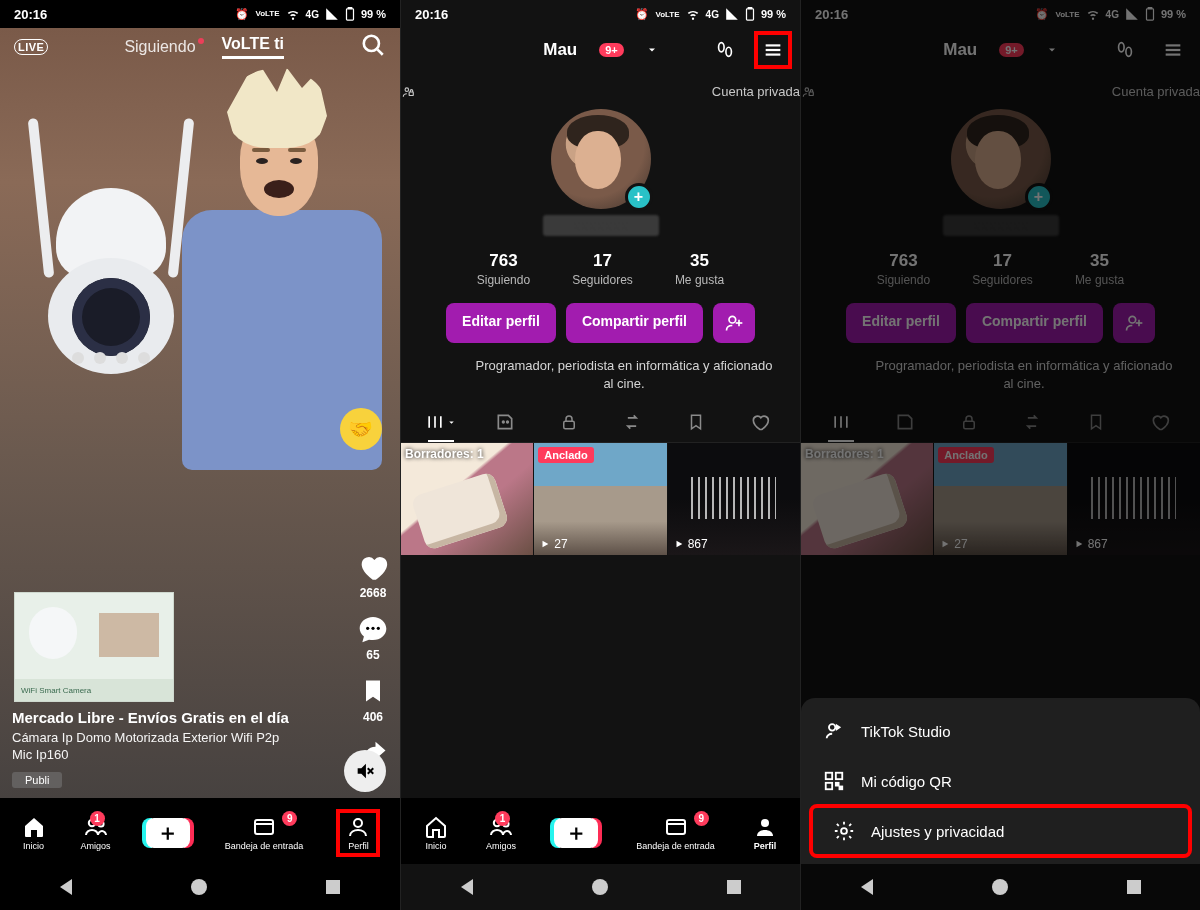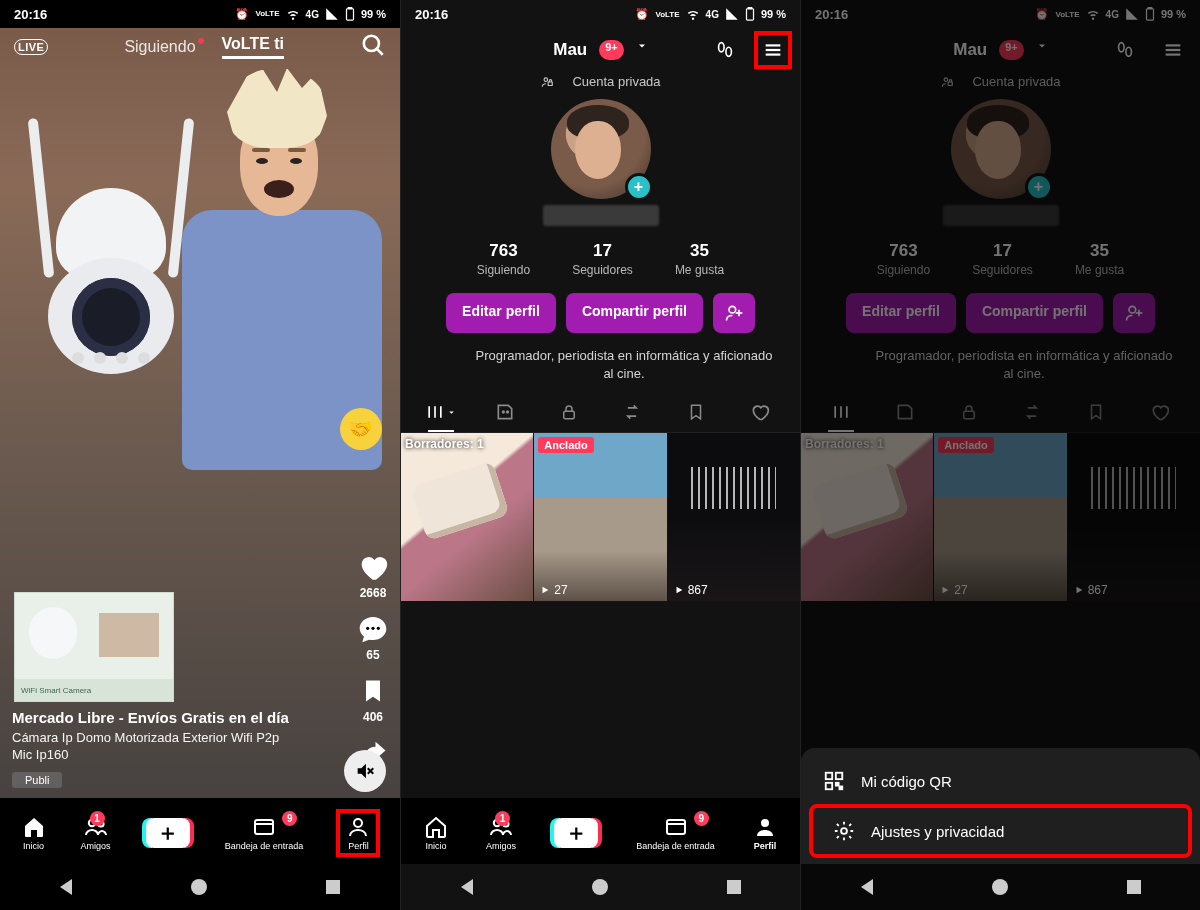--- a/index.html
+++ b/index.html
@@ -63,46 +63,46 @@
   .rail .item{display:flex;flex-direction:column;align-items:center;gap:2px;}
   .rail .ico{width:34px;height:34px;display:flex;align-items:center;justify-content:center;}
   .rail .cnt{font-size:12px;font-weight:600;}
   .mutebtn{position:absolute;right:14px;bottom:6px;width:42px;height:42px;border-radius:50%;background:#eee;color:#000;display:flex;align-items:center;justify-content:center;z-index:6;}
   .caption{position:absolute;left:12px;bottom:10px;right:80px;z-index:5;}
   .caption h4{font-size:15px;font-weight:700;margin-bottom:4px;}
   .caption p{font-size:13px;opacity:.95;line-height:1.3;}
   .caption .tag{display:inline-block;margin-top:8px;background:rgba(120,120,120,0.55);font-size:11px;padding:2px 13px;border-radius:3px;}
   
   .p-head{height:44px;display:flex;align-items:center;justify-content:center;position:relative;padding:0 14px;}
-  .p-head .title{font-size:17px;font-weight:700;display:flex;gap:12px;}
+  .p-head .title{font-size:17px;font-weight:700;display:flex;align-items:center;gap:22px;}
   .p-head .pill{background:#ff3b5c;border-radius:10px;font-size:11px;padding:1px 6px;font-weight:700;}
   .p-head .rgt{position:absolute;right:10px;display:flex;align-items:center;gap:14px;}
   .p-head .rgt .ib{width:34px;height:34px;display:flex;align-items:center;justify-content:center;}
-  .priv{font-size:13px;color:#c8c8c8;text-align:center;display:flex;align-items:center;justify-content:center;gap:18px;margin-top:2px;}
+  .priv{font-size:13px;color:#c8c8c8;text-align:center;display:flex;align-items:center;justify-content:space-between;gap:18px;margin-top:12px;}
   .avatar-wrap{display:flex;justify-content:center;margin-top:10px;position:relative;}
   .avatar{width:100px;height:100px;border-radius:50%;background:radial-gradient(circle at 40% 35%,#caa285 0 28%,#7a5a49 29% 60%,#3a2f29 100%);position:relative;overflow:hidden;}
   .avatar .af{position:absolute;left:24px;top:22px;width:46px;height:58px;background:#dcb091;border-radius:48% 48% 50% 50%;}
   .avatar .ah{position:absolute;left:16px;top:6px;width:62px;height:34px;background:#2f241d;border-radius:50% 50% 40% 40%;}
   .avatar-add{position:absolute;right:calc(50% - 52px);bottom:-2px;width:28px;height:28px;border-radius:50%;background:#29c1c7;border:3px solid #121212;display:flex;align-items:center;justify-content:center;font-weight:700;}
   .uname{text-align:center;margin-top:8px;height:20px;}
   .uname span{background:#3a3a3a;color:#3a3a3a;border-radius:3px;padding:2px 30px;filter:blur(1px);}
   .stats{display:flex;justify-content:center;gap:42px;margin-top:14px;}
   .stat{display:flex;flex-direction:column;align-items:center;gap:2px;}
   .stat .n{font-size:17px;font-weight:700;}
   .stat .l{font-size:12px;color:#b9b9b9;}
   .btnrow{display:flex;justify-content:center;gap:10px;margin-top:16px;}
   .btnrow .b{background:#a21caf;border-radius:8px;padding:10px 16px;font-size:14px;font-weight:600;}
   .btnrow .sq{width:42px;padding:10px 0;display:flex;align-items:center;justify-content:center;}
   .bio{font-size:13px;color:#d4d4d4;text-align:center;padding:14px 24px 10px;line-height:1.35;margin-left:47px;}
   .ptabs{display:flex;justify-content:space-around;align-items:center;padding:0 8px;border-bottom:1px solid #222;}
   .ptabs .pt{flex:1;height:40px;display:flex;align-items:center;justify-content:center;color:#8a8a8a;position:relative;}
   .ptabs .pt.active{color:#fff;}
   .ptabs .pt.active::after{content:"";position:absolute;bottom:0;left:30%;right:30%;height:2px;background:#fff;}
   .grid{display:flex;}
-  .cell{flex:1;height:168px;position:relative;overflow:hidden;background:#1d1a18;}
+  .cell{flex:1;height:112px;position:relative;overflow:hidden;background:#1d1a18;}
   .cell + .cell{margin-left:1px;}
   .cell .lab-top{position:absolute;top:4px;left:4px;font-size:12px;font-weight:600;text-shadow:0 0 4px #000;}
   .cell .pin{position:absolute;top:4px;left:4px;background:#ff3b5c;font-size:11px;font-weight:700;padding:2px 6px;border-radius:3px;}
   .cell .views{position:absolute;bottom:4px;left:6px;font-size:12px;display:flex;align-items:center;gap:4px;}
   .cell .views svg{width:10px;height:10px;}
   .c1{background:linear-gradient(140deg,#f4e9da 0 40%,#b78 42% 58%,#6a4f44 100%);}
   .c1::after{content:"";position:absolute;left:16px;top:40px;width:86px;height:56px;background:#efe5d9;border-radius:10px;box-shadow:inset -6px -6px 0 #c7b6a3;transform:rotate(-18deg);}
   .c2{background:linear-gradient(180deg,#6fa7c8 0 38%,#a79a8b 38% 70%,#5e5148 100%);}
   .c3{background:linear-gradient(180deg,#0c0c0e 0 50%,#1a1618 100%);}
   .c3::before{content:"";position:absolute;left:18%;right:18%;top:34px;height:42px;background:repeating-linear-gradient(90deg,#fff 0 2px,transparent 2px 7px);opacity:.7;}
@@ -638,20 +638,28 @@
               <path d="M6 4l14 8-14 8z"></path>
             </svg>
             <span>867</span>
           </span>
         </div>
       </div>
   </div>
 
   <div class="sheet">
     <div class="row">
+      <svg viewBox="0 0 24 24" fill="none" stroke="#fff" stroke-width="2">
+          <circle cx="10" cy="8" r="3.5"></circle>
+          <path d="M4 20c0-3 3-5 6-5"></path>
+          <path d="M15 6l3 2-3 2z" fill="#fff"></path>
+        </svg>
+      <span>TikTok Studio</span>
+    </div>
+    <div class="row">
       <span class="qi"><svg width="22" height="22" viewBox="0 0 24 24" fill="none" stroke="#fff" stroke-width="2">
             <rect x="3" y="3" width="7" height="7"></rect>
             <rect x="14" y="3" width="7" height="7"></rect>
             <rect x="3" y="14" width="7" height="7"></rect>
             <rect x="14" y="14" width="3" height="3" fill="#fff"></rect>
             <rect x="18" y="18" width="3" height="3" fill="#fff"></rect>
           </svg></span>
       <span>Mi código QR</span>
     </div>
     <div class="row hl hl-red">

